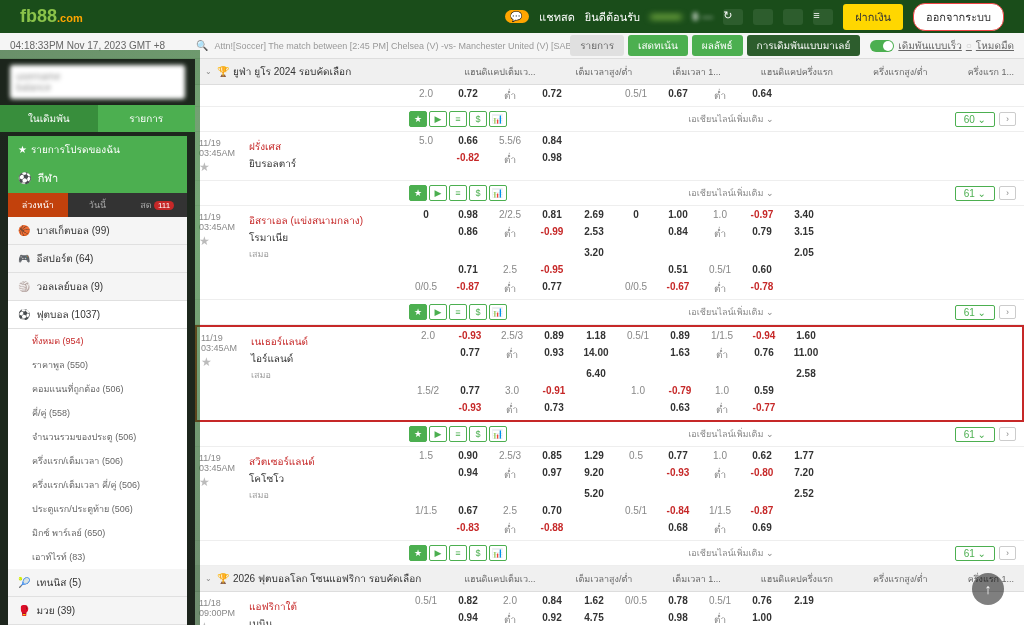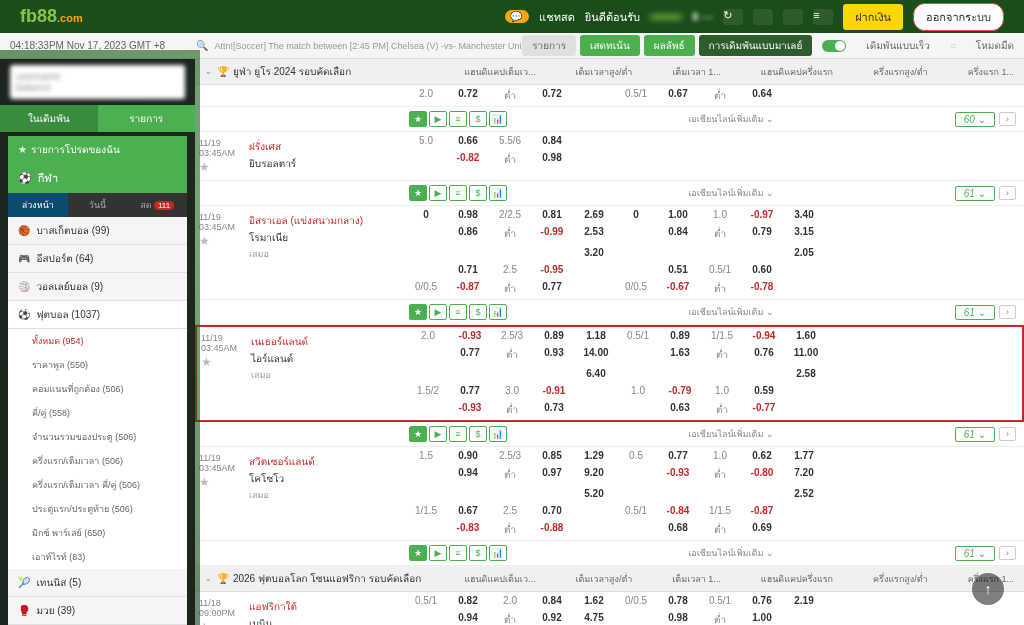--- a/index.html
+++ b/index.html
@@ -14,34 +14,34 @@
 .btn-yellow { background: #ffd700; color: #333; padding: 4px 12px; border-radius: 3px; font-size: 11px; border: none; cursor: pointer; }
 .btn-outline { background: #fff; color: #333; padding: 4px 12px; border-radius: 12px; font-size: 11px; border: 1px solid #ef4444; cursor: pointer; }
 .chat-badge { background: #ffa500; color: #fff; padding: 1px 6px; border-radius: 8px; font-size: 10px; }
 .subheader { background: #f5f5f5; height: 26px; display: flex; align-items: center; padding: 0 10px; font-size: 10px; color: #666; border-bottom: 1px solid #ddd; }
 .timestamp { min-width: 180px; }
 .ticker { flex: 1; overflow: hidden; color: #999; font-size: 9px; white-space: nowrap; }
 .tab-btns { display: flex; gap: 4px; }
 .tab-btn { background: #e0e0e0; padding: 3px 10px; font-size: 10px; border-radius: 3px; border: none; cursor: pointer; color: #666; }
 .tab-btn.green { background: #4caf50; color: #fff; }
 .tab-btn.dark { background: #2d5d2d; color: #fff; }
-.toggle-row { display: flex; align-items: center; gap: 20px; margin-left: 10px; }
+.toggle-row { display: flex; align-items: center; gap: 4px; margin-left: 10px; text-decoration: underline; }
 .toggle { width: 24px; height: 12px; background: #4caf50; border-radius: 6px; position: relative; }
 .toggle::after { content: ''; position: absolute; width: 10px; height: 10px; background: #fff; border-radius: 50%; top: 1px; right: 1px; }
 .main { display: flex; height: 567px; }
 .sidebar { width: 195px; background: rgba(30,30,30,0.85); overflow-y: auto; position: relative; }
 .user-box { background: #fff; margin: 6px 10px; border-radius: 3px; padding: 6px; font-size: 10px; color: #999; filter: blur(2px); }
 .side-tabs { display: flex; background: #4caf50; margin: 0 0; }
 .side-tab { flex: 1; padding: 6px 4px; font-size: 10px; color: #fff; text-align: center; cursor: pointer; }
 .side-tab.active { background: #388e3c; }
 .fav-bar { background: #4caf50; color: #fff; padding: 6px 10px; font-size: 10px; margin: 4px 8px 0 8px; display: flex; align-items: center; gap: 4px; }
 .sport-header { background: #4caf50; color: #fff; padding: 6px 10px; font-size: 11px; margin: 0 8px; display: flex; align-items: center; gap: 6px; }
 .sport-tabs { display: flex; margin: 0 8px; background: #333; }
 .sport-tab { flex: 1; padding: 5px 2px; font-size: 9px; color: #aaa; text-align: center; cursor: pointer; }
-.sport-tab.active { background: #0c4a6e; color: #fff; }
+.sport-tab.active { background: #c2410c; color: #fff; }
 .sport-badge { background: #c62828; color: #fff; font-size: 8px; padding: 0 4px; border-radius: 6px; }
 .sport-list { margin: 0 8px; }
 .sport-item { background: #f5f5f5; padding: 6px 10px; font-size: 10px; color: #333; border-bottom: 1px solid #e0e0e0; display: flex; align-items: center; gap: 6px; cursor: pointer; }
 .sport-item.active { background: #fff; }
 .sub-list { background: #fff; }
 .sub-item { padding: 5px 10px 5px 24px; font-size: 9px; color: #666; cursor: pointer; }
 .sub-item.red { color: #c62828; }
 .content { flex: 1; background: #fff; overflow-y: auto; }
 .league-row { background: #f0f0f0; padding: 5px 10px; font-size: 10px; color: #333; display: flex; align-items: center; gap: 6px; border-bottom: 1px solid #ddd; }
 .chevron { font-size: 8px; color: #888; }
@@ -57,21 +57,21 @@
 .odds-row { display: flex; padding: 1px 0; }
 .odd { width: 42px; text-align: center; font-size: 10px; padding: 2px 0; cursor: pointer; }
 .odd.b { font-weight: bold; color: #333; }
 .odd.r { color: #c62828; font-weight: bold; }
 .odd.g { color: #888; }
 .action-row { display: flex; align-items: center; padding: 4px 8px; border-bottom: 1px solid #eee; gap: 4px; }
 .action-left { display: flex; gap: 2px; margin-left: 206px; }
 .act-btn { width: 18px; height: 16px; border: 1px solid #4caf50; background: #fff; color: #4caf50; font-size: 9px; display: flex; align-items: center; justify-content: center; cursor: pointer; border-radius: 2px; }
 .act-btn.filled { background: #4caf50; color: #fff; }
 .more-lines { flex: 1; text-align: center; font-size: 9px; color: #888; cursor: pointer; }
-.count-box { display: flex; align-items: center; gap: 4px; margin-left: auto; font-style: italic; }
+.count-box { display: flex; align-items: center; gap: 4px; margin-left: auto; }
 .count-num { border: 1px solid #4caf50; color: #4caf50; padding: 1px 8px; font-size: 10px; border-radius: 2px; }
 .count-arrow { border: 1px solid #ccc; padding: 1px 6px; font-size: 9px; color: #888; cursor: pointer; border-radius: 2px; }
 .scroll-top { position: fixed; bottom: 20px; right: 20px; width: 32px; height: 32px; background: rgba(0,0,0,0.5); color: #fff; border-radius: 50%; display: flex; align-items: center; justify-content: center; cursor: pointer; font-size: 14px; }
 </style>
 </head>
 <body>
 
 <div class="bg-image"></div>
 
 <div class="header">

